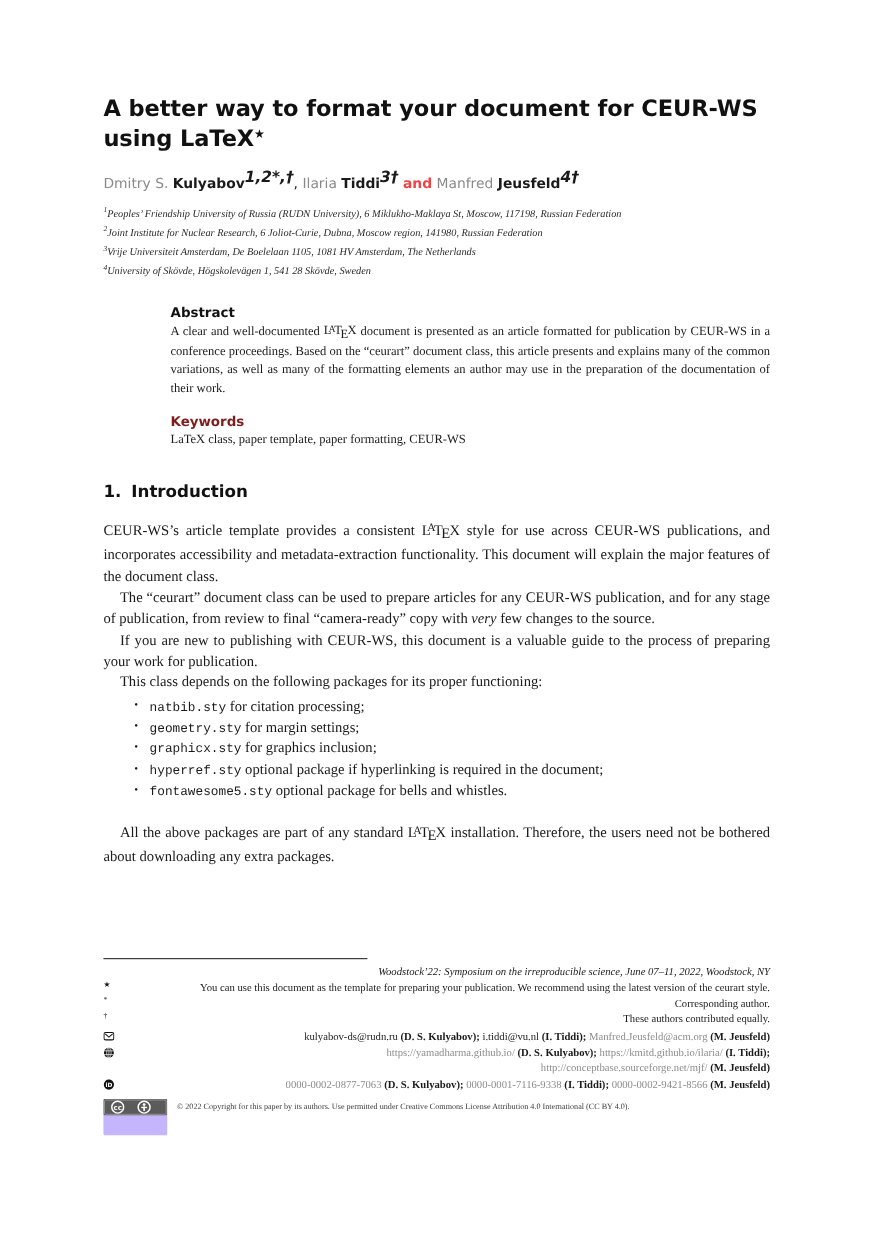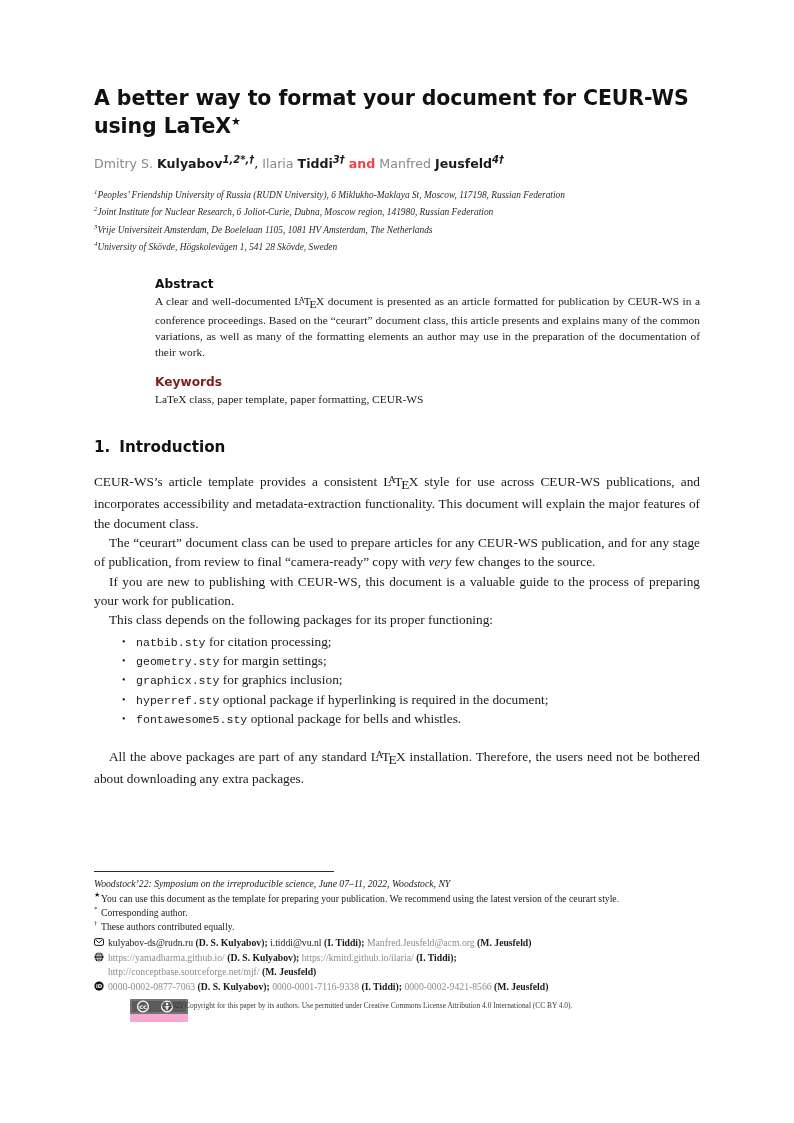--- a/index.html
+++ b/index.html
@@ -58,21 +58,21 @@
   }
   .authors .last {
     font-weight: bold;
     color: #1a1a1a;
   }
   .authors .and {
     color: #ef4444;
     font-weight: bold;
   }
   .authors .asup {
-    font-size: 10px;
+    font-size: 14px;
     vertical-align: super;
     font-style: italic;
     font-weight: bold;
     color: #1a1a1a;
   }
   .authors .comma { color:#1a1a1a; }
 
   
   .affiliations {
     position: absolute;
@@ -207,20 +207,21 @@
   }
   .footnotes {
     position: absolute;
     left: 94px;
     top: 877px;
     width: 606px;
     font-family: "Liberation Serif", serif;
     font-size: 9.7px;
     line-height: 1.42;
     color: #1a1a1a;
+    text-align: right;
   }
   .footnotes .venue {
     font-style: italic;
     margin: 0 0 1px 0;
   }
   .fn-item {
     position: relative;
     padding-left: 7px;
     margin: 0 0 0.5px 0;
   }
@@ -252,24 +253,23 @@
   .cc-row {
     position: relative;
     margin-top: 5px;
     height: 16px;
   }
   .cc-badge {
     position: absolute;
     left: 0;
     top: 0;
     width: 58px;
-    height: 23px;
-    background: #f9a8d4;
+    height: 33px;
+    background: #c4b5fd;
     border-radius: 1px;
-    margin-left: 36px;
   }
   .cc-text {
     position: absolute;
     left: 67px;
     top: 3px;
     font-size: 7.4px;
     line-height: 1.2;
     color: #3a3a3a;
   }
 </style>

